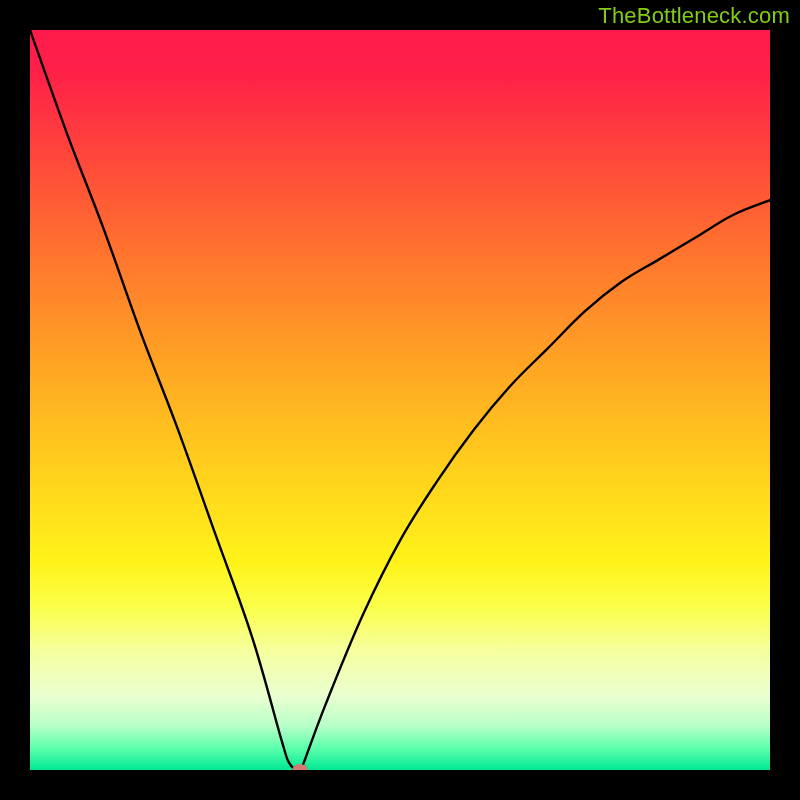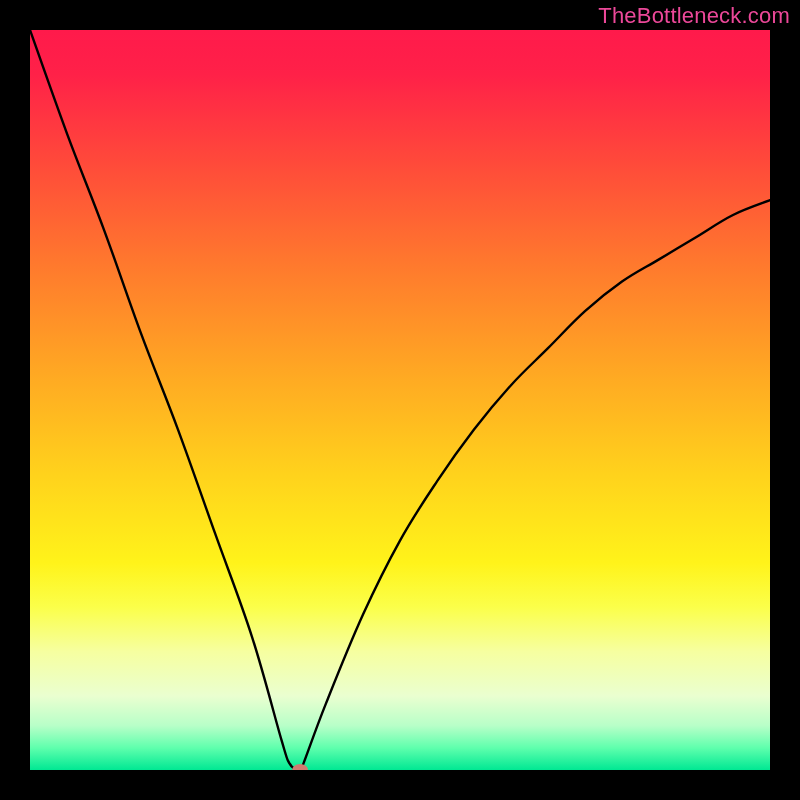--- a/index.html
+++ b/index.html
@@ -14,21 +14,21 @@
   .frame {
     position: relative;
     width: 800px;
     height: 800px;
     background: #000;
   }
   .watermark {
     position: absolute;
     top: 3px;
     right: 10px;
-    color: #ec4899;
+    color: #84cc16;
     font-size: 22px;
     font-weight: 500;
     letter-spacing: 0.2px;
     z-index: 10;
   }
   .plot-area {
     position: absolute;
     left: 30px;
     top: 30px;
     width: 740px;

